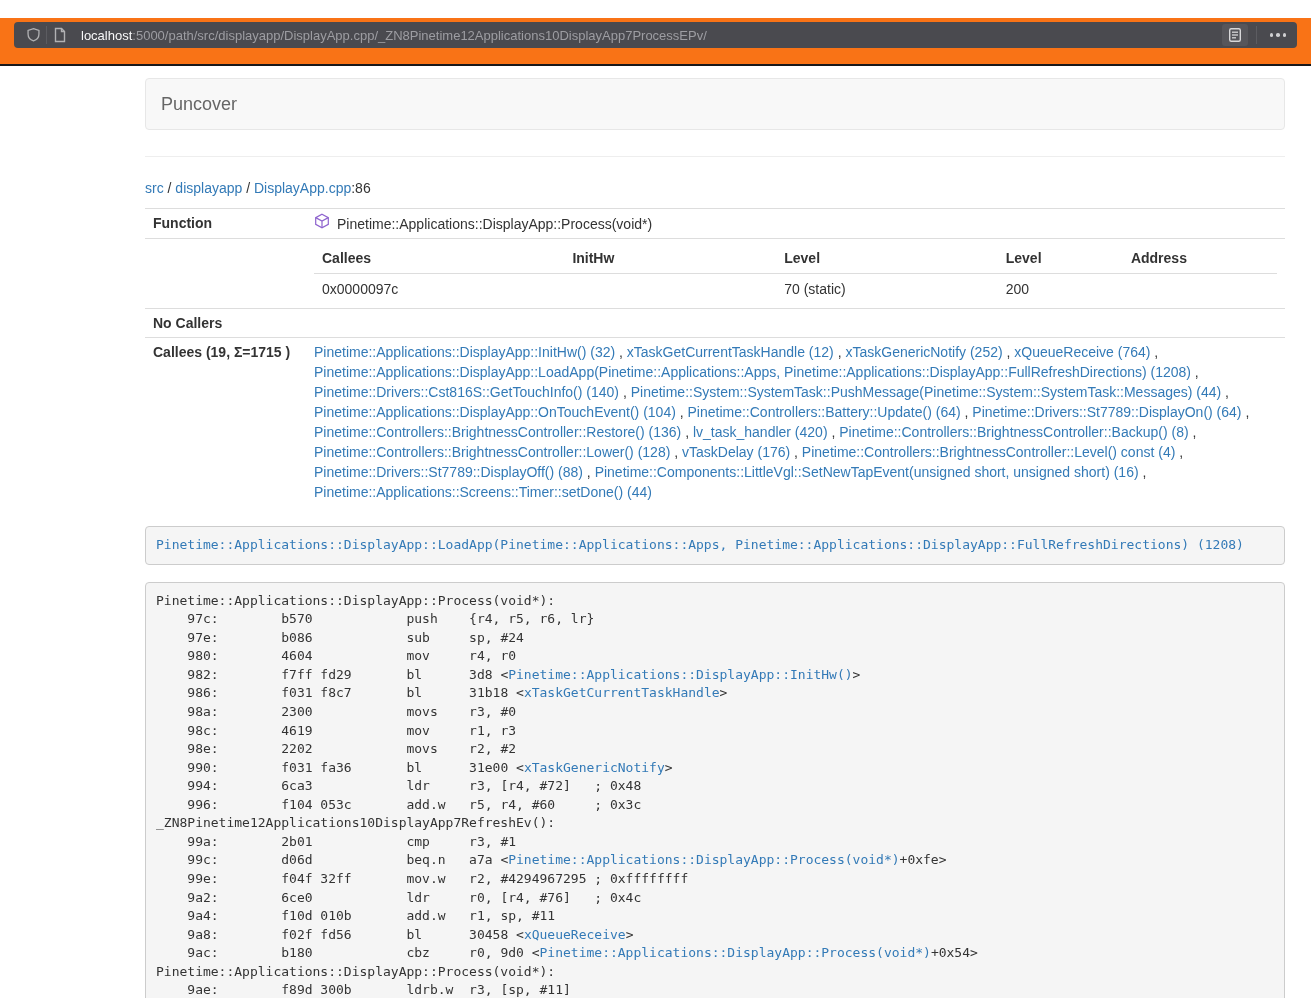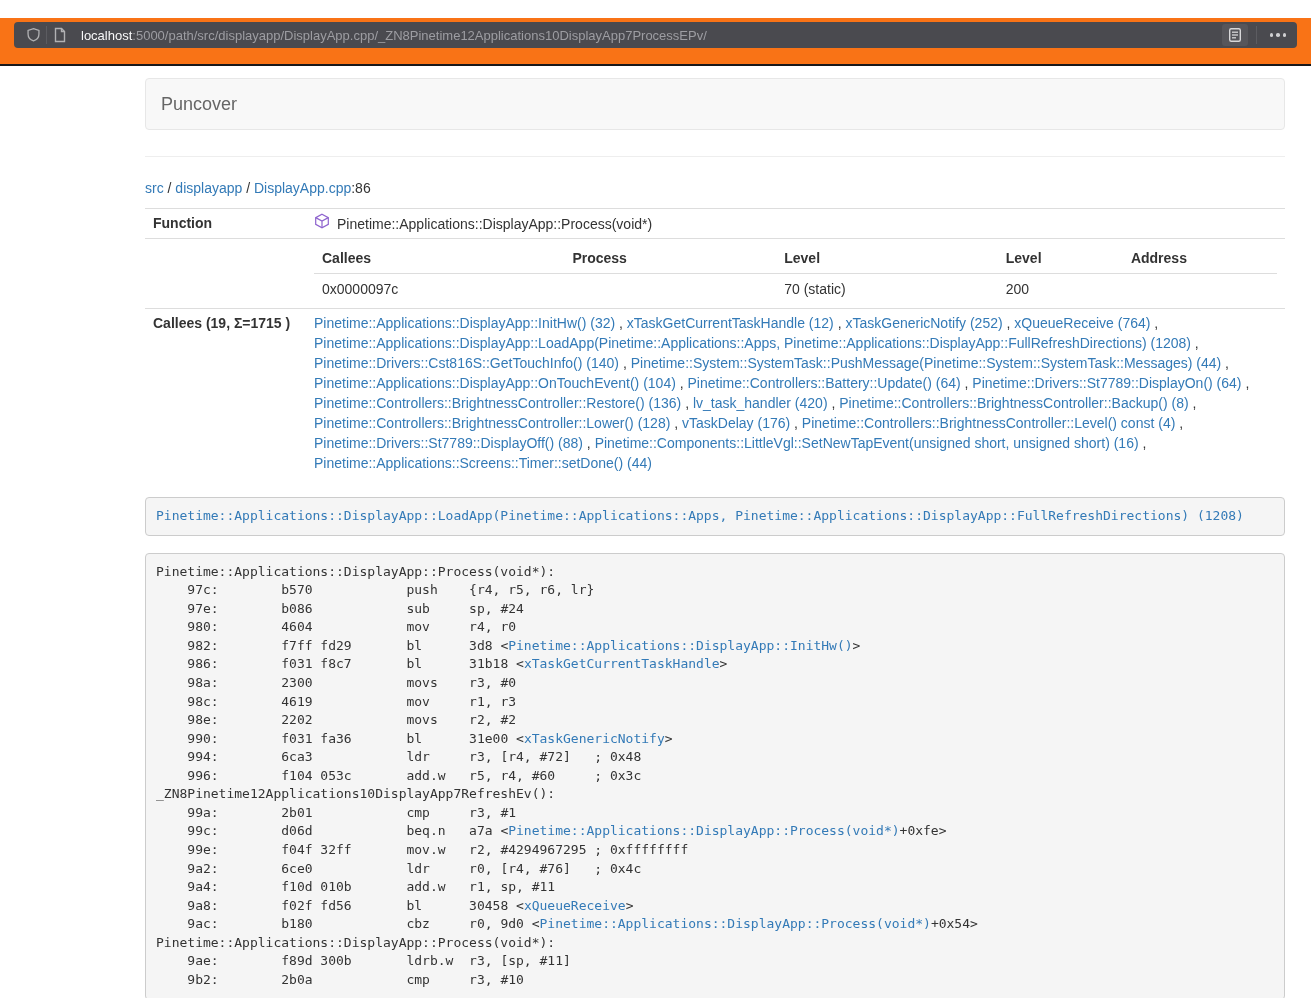--- a/index.html
+++ b/index.html
@@ -111,37 +111,41 @@
           </span>
         </td>
       </tr>
       <tr>
         <th class="rowhead"></th>
         <td>
           <table class="inner">
             <thead>
               <tr>
                 <th class="c-addr">Callees</th>
-                <th class="c-rem">Process</th>
+                <th class="c-rem">InitHw</th>
                 <th class="c-stack">Level</th>
                 <th class="c-code">Level</th>
                 <th class="c-static">Address</th>
               </tr>
             </thead>
             <tbody>
               <tr>
                 <td>0x0000097c</td>
                 <td></td>
                 <td>70 (static)</td>
                 <td>200</td>
                 <td></td>
               </tr>
             </tbody>
           </table>
         </td>
+      </tr>
+      <tr>
+        <th class="rowhead">No Callers</th>
+        <td></td>
       </tr>
       <tr>
         <th class="rowhead">Callees (19, Σ=1715 )</th>
         <td class="callees"><a href="#">Pinetime::Applications::DisplayApp::InitHw() (32)</a> , <a href="#">xTaskGetCurrentTaskHandle (12)</a> , <a href="#">xTaskGenericNotify (252)</a> , <a href="#">xQueueReceive (764)</a> , <a href="#">Pinetime::Applications::DisplayApp::LoadApp(Pinetime::Applications::Apps, Pinetime::Applications::DisplayApp::FullRefreshDirections) (1208)</a> , <a href="#">Pinetime::Drivers::Cst816S::GetTouchInfo() (140)</a> , <a href="#">Pinetime::System::SystemTask::PushMessage(Pinetime::System::SystemTask::Messages) (44)</a> , <a href="#">Pinetime::Applications::DisplayApp::OnTouchEvent() (104)</a> , <a href="#">Pinetime::Controllers::Battery::Update() (64)</a> , <a href="#">Pinetime::Drivers::St7789::DisplayOn() (64)</a> , <a href="#">Pinetime::Controllers::BrightnessController::Restore() (136)</a> , <a href="#">lv_task_handler (420)</a> , <a href="#">Pinetime::Controllers::BrightnessController::Backup() (8)</a> , <a href="#">Pinetime::Controllers::BrightnessController::Lower() (128)</a> , <a href="#">vTaskDelay (176)</a> , <a href="#">Pinetime::Controllers::BrightnessController::Level() const (4)</a> , <a href="#">Pinetime::Drivers::St7789::DisplayOff() (88)</a> , <a href="#">Pinetime::Components::LittleVgl::SetNewTapEvent(unsigned short, unsigned short) (16)</a> , <a href="#">Pinetime::Applications::Screens::Timer::setDone() (44)</a></td>
       </tr>
     </tbody>
   </table>
 
   <pre class="codebox snippet"><a href="#">Pinetime::Applications::DisplayApp::LoadApp(Pinetime::Applications::Apps, Pinetime::Applications::DisplayApp::FullRefreshDirections) (1208)</a></pre>
 

